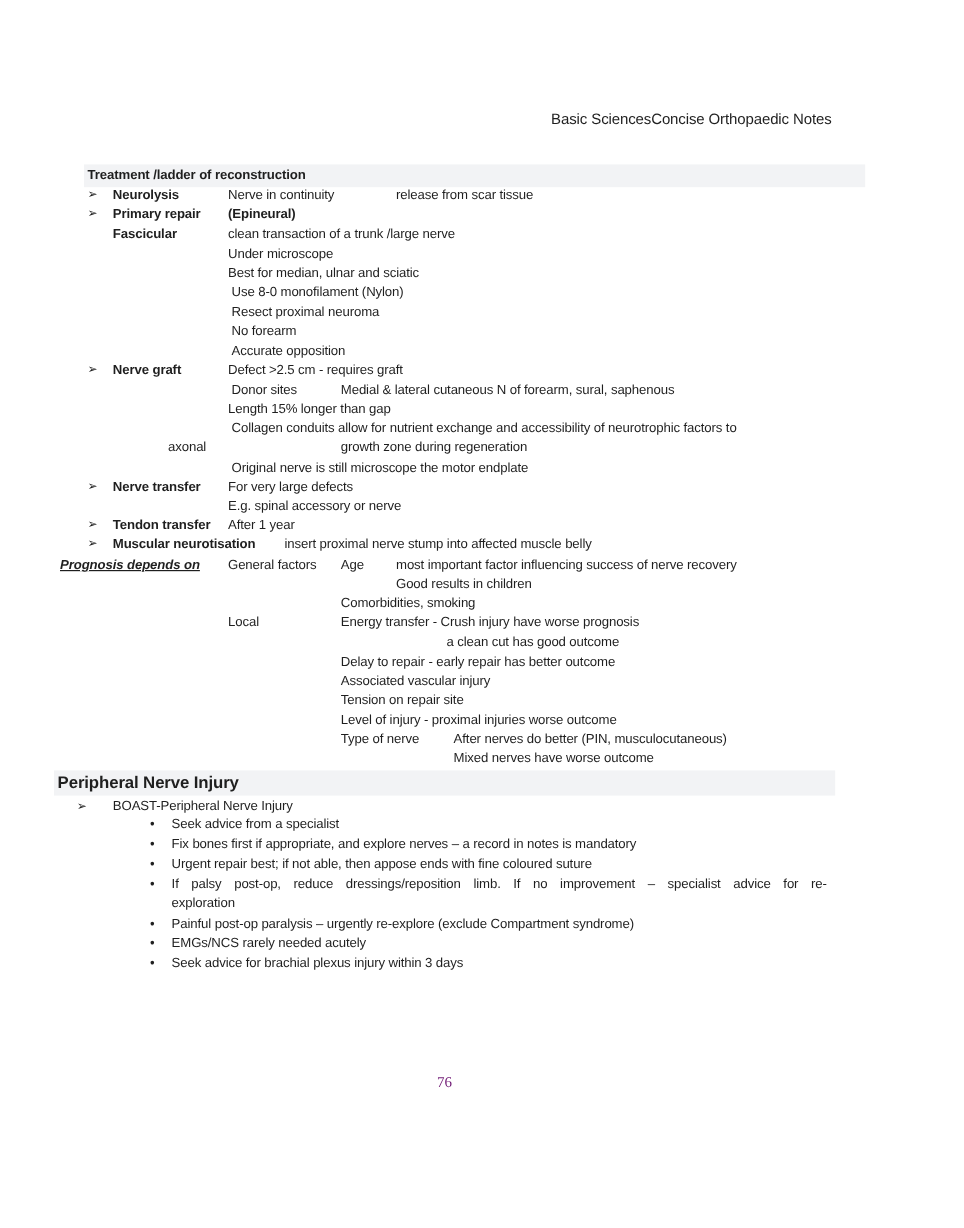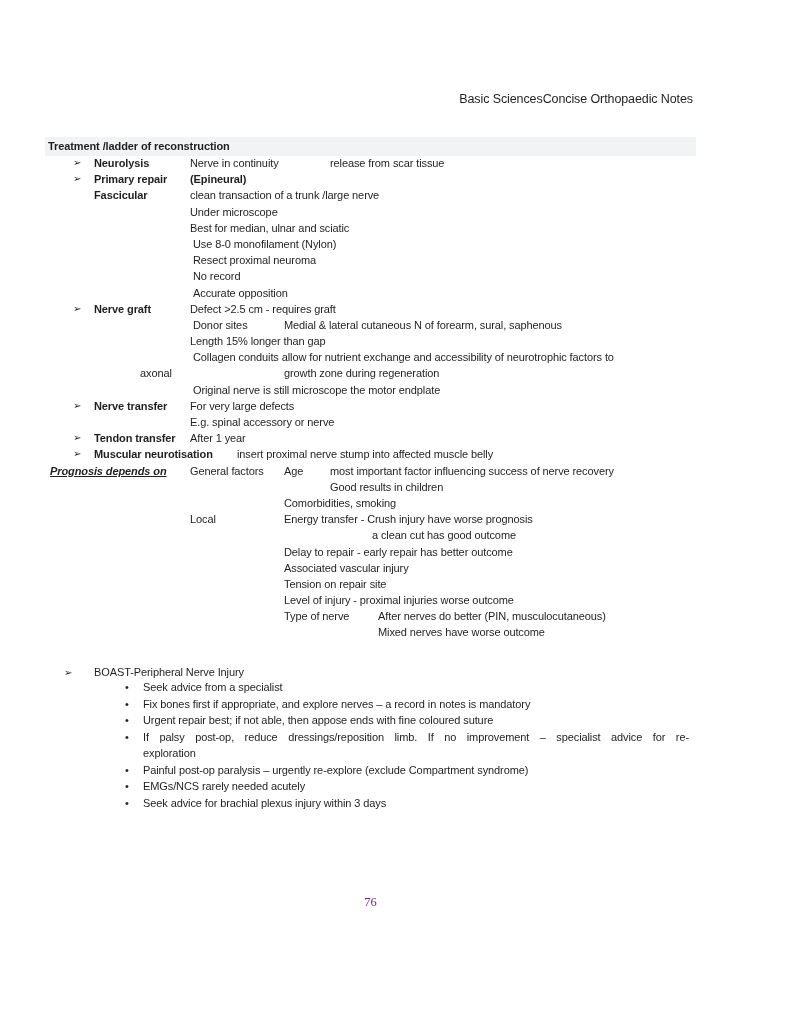--- a/index.html
+++ b/index.html
@@ -3,21 +3,21 @@
 <meta charset="utf-8">
 <style>
   html,body{margin:0;padding:0;background:#ffffff;}
   .page{
     position:relative;width:803px;height:1023px;background:#ffffff;
     font-family:"Liberation Sans",sans-serif;color:#1f1f1f;
     font-size:11px;letter-spacing:-0.1px;overflow:hidden;
   }
   .hdr{position:absolute;top:92px;left:50px;width:643px;display:flex;justify-content:flex-end;font-size:12.5px;}
   .band{position:absolute;left:45px;width:651px;background:#f2f3f5;}
-  .band1{top:137px;height:19px;line-height:19px;font-weight:bold;font-size:11px;padding-left:3px;box-sizing:border-box;}
+  .band1{top:137px;height:19px;line-height:19px;font-weight:bold;font-size:11px;padding-left:3px;box-sizing:border-box;margin-left:25px;}
   .band2{top:642px;height:21px;line-height:21px;font-weight:bold;font-size:14px;padding-left:3px;box-sizing:border-box;}
   .rows{position:absolute;top:155px;left:0;width:803px;}
   .ln{position:relative;height:16.2px;}
   .s{position:absolute;white-space:nowrap;line-height:16.2px;top:0;}
   .b{font-weight:bold;}
   .u{text-decoration:underline;font-style:italic;}
   .ar{font-size:10px;}
   .x50{left:50px}.xA{left:73px}.xT{left:94px}.x140{left:140px}.x190{left:190px}
   .x193{left:193px}.x237{left:237px}.x284{left:284px}.x330{left:330px}
   .x372{left:372px}.x378{left:378px}
@@ -71,21 +71,21 @@
     <div class="ln">
       <span class="s x190">Best for median, ulnar and sciatic</span>
     </div>
     <div class="ln">
       <span class="s x193">Use 8-0 monofilament (Nylon)</span>
     </div>
     <div class="ln">
       <span class="s x193">Resect proximal neuroma</span>
     </div>
     <div class="ln">
-      <span class="s x193">No record</span>
+      <span class="s x193">No forearm</span>
     </div>
     <div class="ln">
       <span class="s x193">Accurate opposition</span>
     </div>
     <div class="ln">
       <span class="s xA ar">➢</span>
       <span class="s xT b">Nerve graft</span>
       <span class="s x190">Defect &gt;2.5 cm - requires graft</span>
     </div>
     <div class="ln">
@@ -156,20 +156,23 @@
     </div>
     <div class="ln">
       <span class="s x284">Type of nerve</span>
       <span class="s x378">After nerves do better (PIN, musculocutaneous)</span>
     </div>
     <div class="ln">
       <span class="s x378">Mixed nerves have worse outcome</span>
     </div>
   </div>
 
+  <div class="band band2">
+    <span>Peripheral Nerve Injury</span>
+  </div>
 
   <div class="boast">
     <span class="s xBA ar">➢</span>
     <span class="s xT">BOAST-Peripheral Nerve Injury</span>
   </div>
 
   <div class="bullets">
     <div class="bl">
       <span class="s xB dot">•</span>
       <span class="s xBT">Seek advice from a specialist</span>

